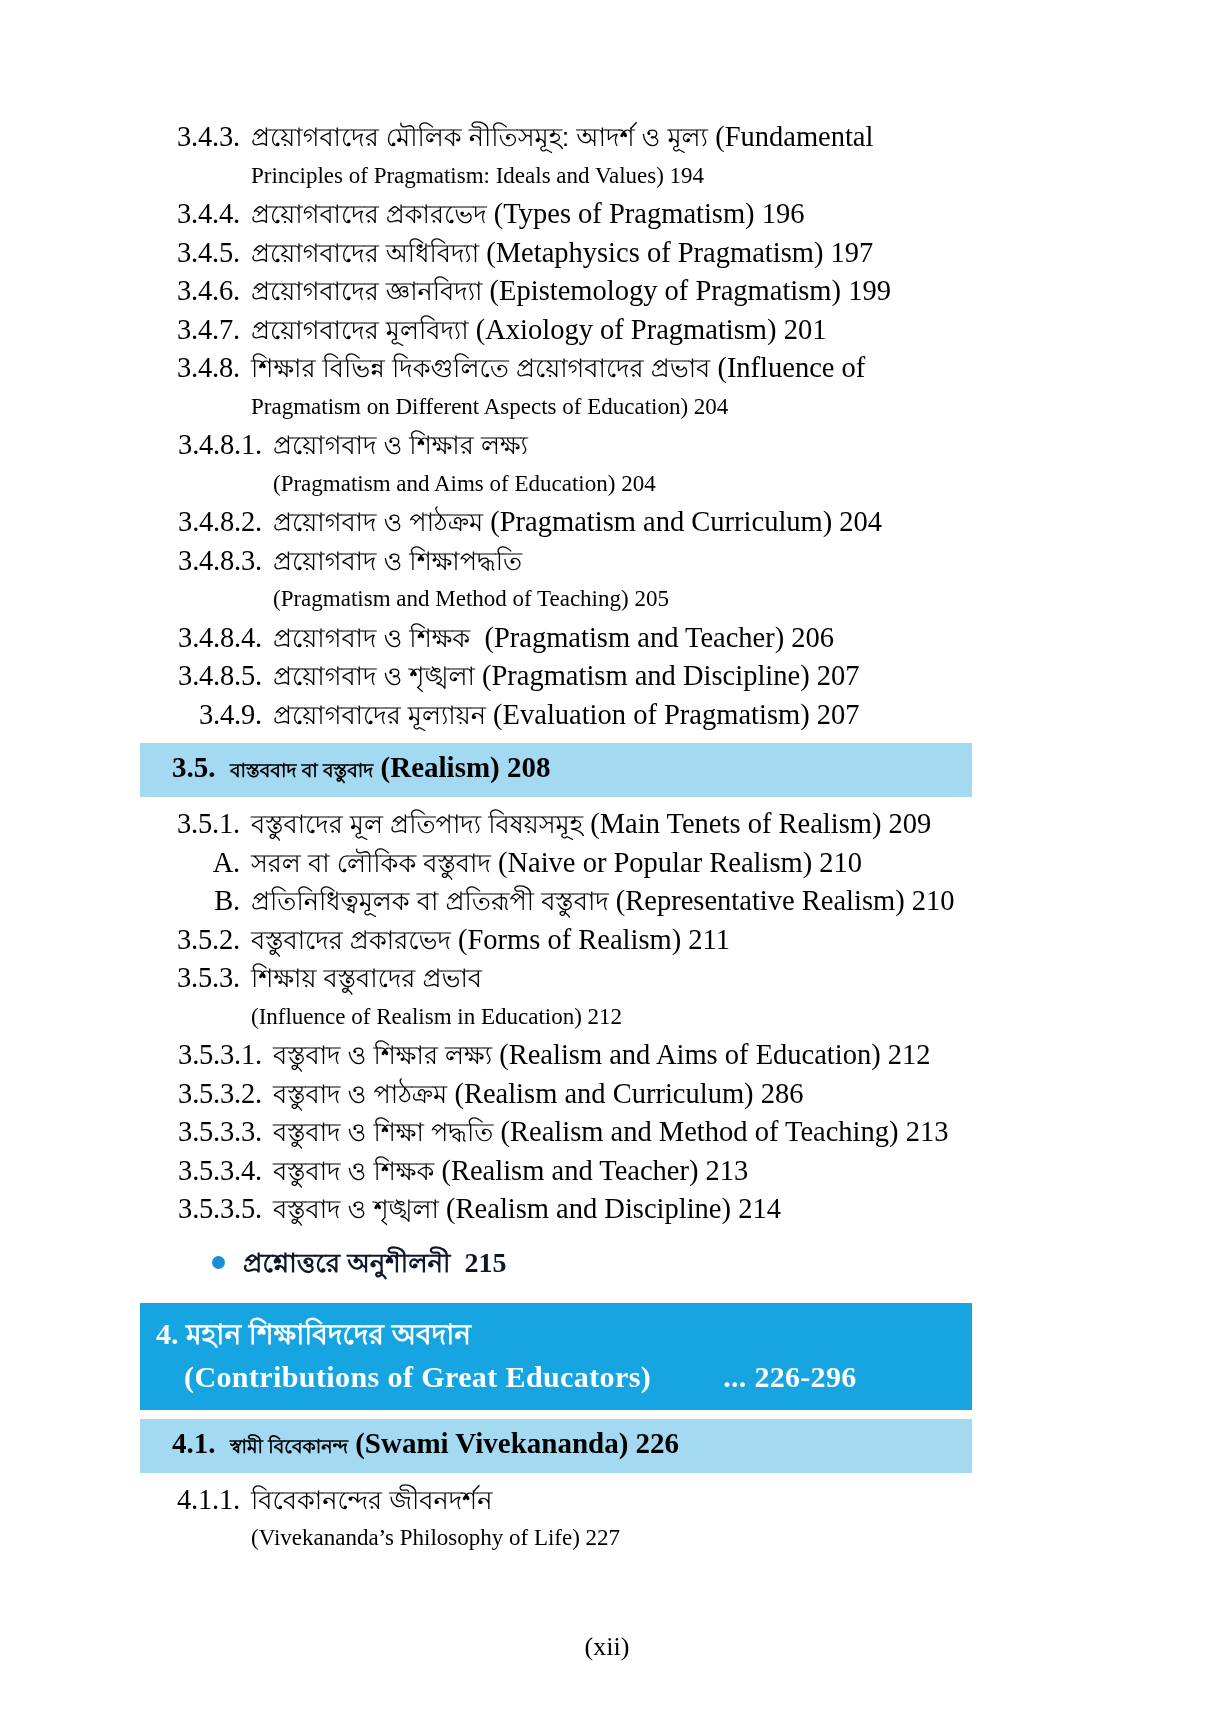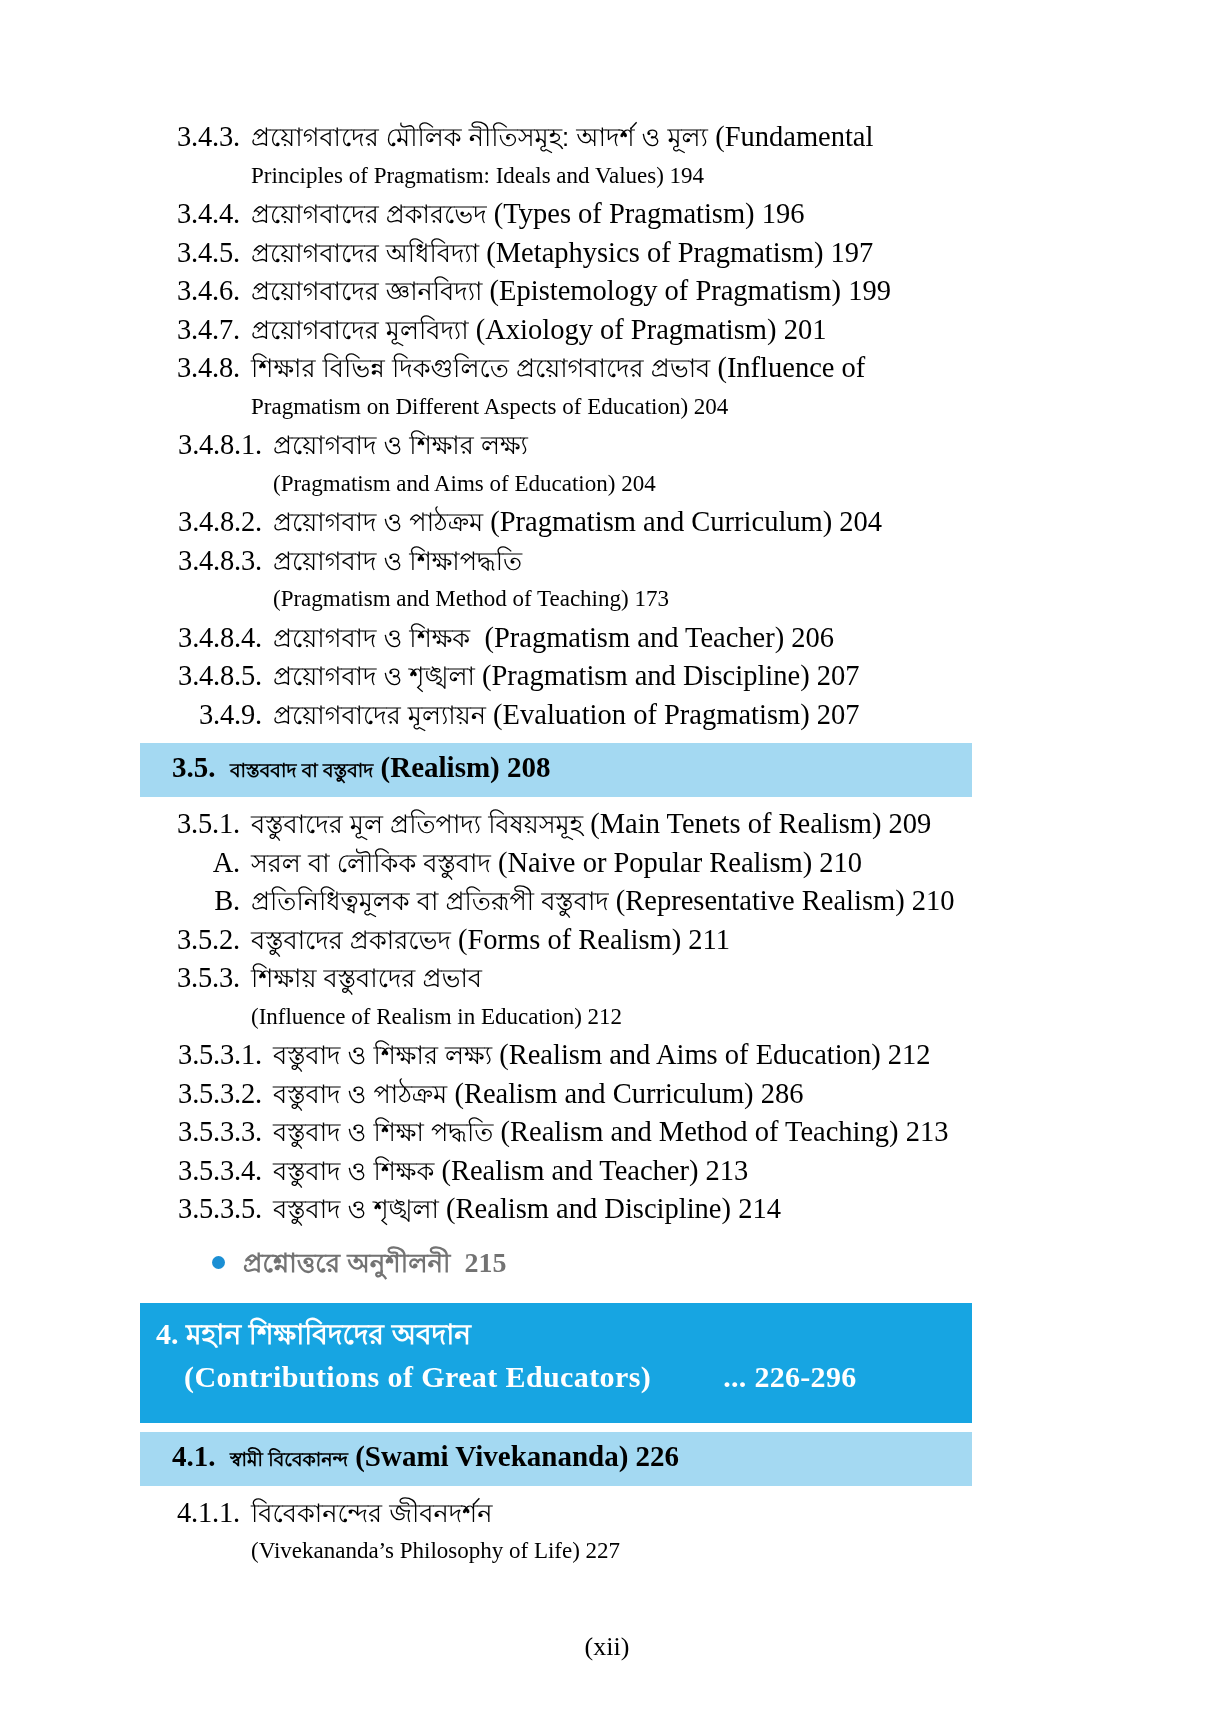--- a/index.html
+++ b/index.html
@@ -77,21 +77,21 @@
     line-height: 36px;
     white-space: nowrap;
   }
   .band-light .bn { font-size: 19px; }
 
   .band-strong {
     background: #17a5e2;
     color: #ffffff;
     margin-top: 20px;
     margin-bottom: 7px;
-    padding: 10px 0 25px 16px;
+    padding: 10px 0 12px 16px;
     font-weight: bold;
     font-size: 30px;
     line-height: 42px;
   }
   .band-strong .bline1 {
     white-space: nowrap;
   }
   .band-strong .bline1 .bn { font-size: 28px; }
   .band-strong .bline2 {
     display: flex;
@@ -104,21 +104,21 @@
   }
   .band-strong .bl2-pages {
     margin-left: 72px;
     letter-spacing: 0.3px;
   }
 
   
   .bullet-row {
     display: flex;
     align-items: center;
-    color: #737373;
+    color: #0f172a;
     font-weight: bold;
     margin-top: 14px;
     margin-left: 72px;
     font-size: 28px;
     line-height: 40px;
     white-space: nowrap;
   }
   .dot {
     width: 13px;
     height: 13px;
@@ -187,21 +187,21 @@
 
       <div class="row">
         <span class="num w-l4">3.4.8.2.</span>
         <span class="txt"><span class="bn">প্রয়োগবাদ ও পাঠক্রম</span> <span>(Pragmatism and Curriculum) 204</span></span>
       </div>
 
       <div class="row">
         <span class="num w-l4">3.4.8.3.</span>
         <span class="txt"><span class="bn">প্রয়োগবাদ ও শিক্ষাপদ্ধতি</span></span>
       </div>
-      <div class="row cont ind-l4">(Pragmatism and Method of Teaching) 173</div>
+      <div class="row cont ind-l4">(Pragmatism and Method of Teaching) 205</div>
 
       <div class="row">
         <span class="num w-l4">3.4.8.4.</span>
         <span class="txt"><span class="bn">প্রয়োগবাদ ও শিক্ষক</span>&nbsp; <span>(Pragmatism and Teacher) 206</span></span>
       </div>
 
       <div class="row">
         <span class="num w-l4">3.4.8.5.</span>
         <span class="txt"><span class="bn">প্রয়োগবাদ ও শৃঙ্খলা</span> <span>(Pragmatism and Discipline) 207</span></span>
       </div>

